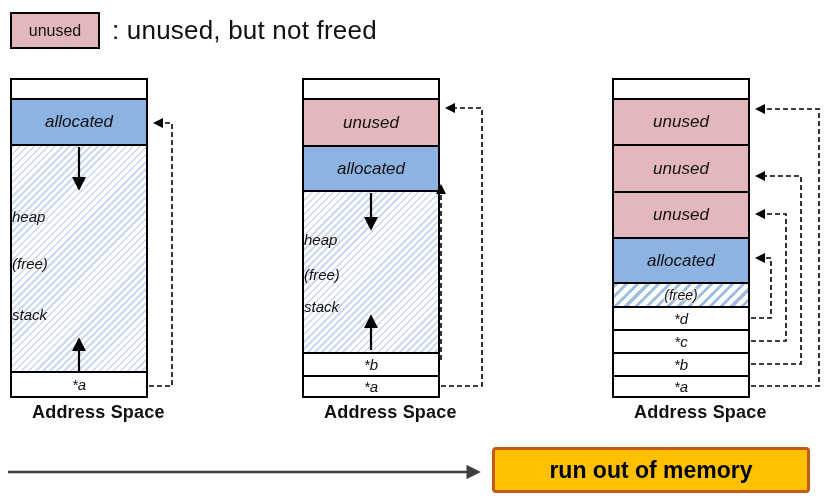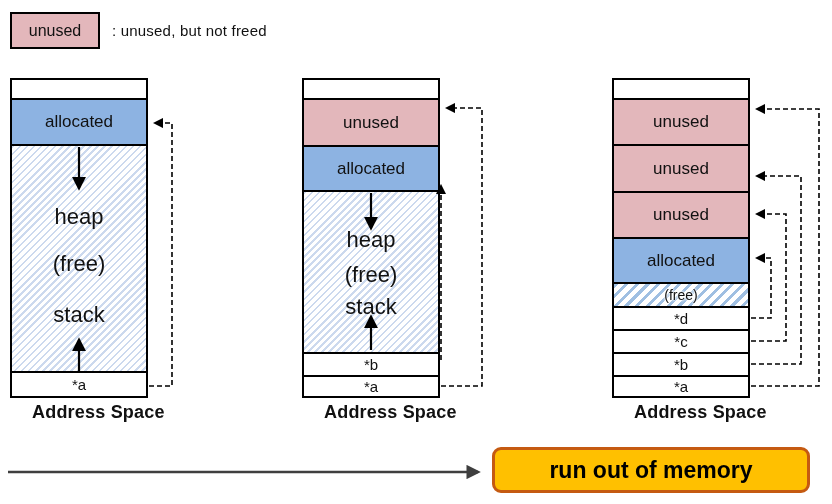--- a/index.html
+++ b/index.html
@@ -9,27 +9,27 @@
     overflow:hidden;
   }
   
   .legend-box{
     position:absolute;left:10px;top:12px;width:90px;height:37px;
     background:var(--unused);border:2px solid #000;box-sizing:border-box;
     display:flex;align-items:center;justify-content:center;font-size:16px;
   }
   .legend-text{
     position:absolute;left:112px;top:12px;height:37px;display:flex;align-items:center;
-    font-size:15px;letter-spacing:.2px;
+    font-size:26px;letter-spacing:.2px;
   }
   
   .col{
     position:absolute;top:78px;width:138px;height:320px;
     border:2px solid #000;background:#fff;box-sizing:border-box;
-    display:flex;flex-direction:column;
+    display:flex;flex-direction:column;font-style:italic;
   }
   .col.c1{left:10px;} .col.c2{left:302px;} .col.c3{left:612px;}
   .seg{
     position:relative;box-sizing:border-box;border-top:2px solid #000;
     display:flex;align-items:center;justify-content:center;
     font-size:17px;flex:none;
   }
   .seg:first-child{border-top:none;}
   .seg.white{background:#fff;}
   .seg.unused{background:var(--unused);}
@@ -39,30 +39,30 @@
   }
   .seg.freehatch{
     background:repeating-linear-gradient(135deg,var(--free-hatch-stripe) 0 3px,#fff 3px 7.5px);
     font-size:14px;
   }
   .seg.freehatch span{
     text-shadow:0 0 2px #fff,0 0 2px #fff,0 0 3px #fff,0 0 3px #fff;
   }
   .seg.row{font-size:15px;}
   .hatchlabel{
-    position:absolute;left:0;right:0;text-align:center;font-size:22px;height:22px;line-height:22px;
+    position:absolute;left:0;right:0;font-size:15px;height:22px;line-height:22px;
   }
   .col-title{
     position:absolute;top:402px;font-size:18px;font-weight:bold;letter-spacing:.2px;margin-left:24px;
   }
   .col-title.t1{left:8px;} .col-title.t2{left:300px;} .col-title.t3{left:610px;}
   
   .result-box{
     position:absolute;left:492px;top:447px;width:318px;height:46px;box-sizing:border-box;
-    background:var(--result-fill);border:3px solid var(--result-border);border-radius:9px;
+    background:var(--result-fill);border:3px solid var(--result-border);border-radius:4px;
     display:flex;align-items:center;justify-content:center;
     font-size:23px;font-weight:bold;color:#000;
   }
   
   svg.overlay{position:absolute;left:0;top:0;pointer-events:none;}
 </style>
 </head>
 <body>
 
 <div class="legend-box">

